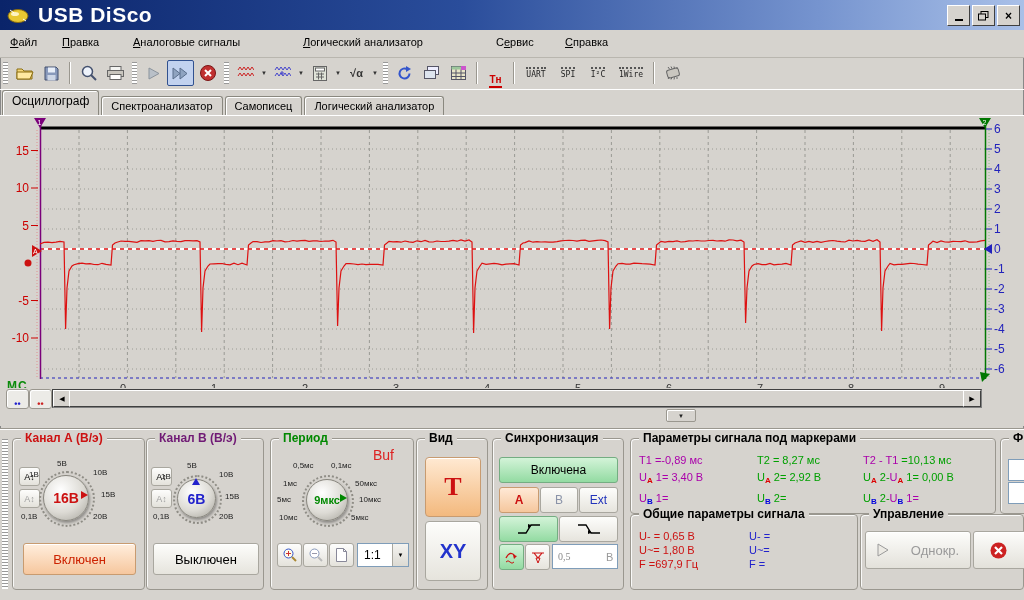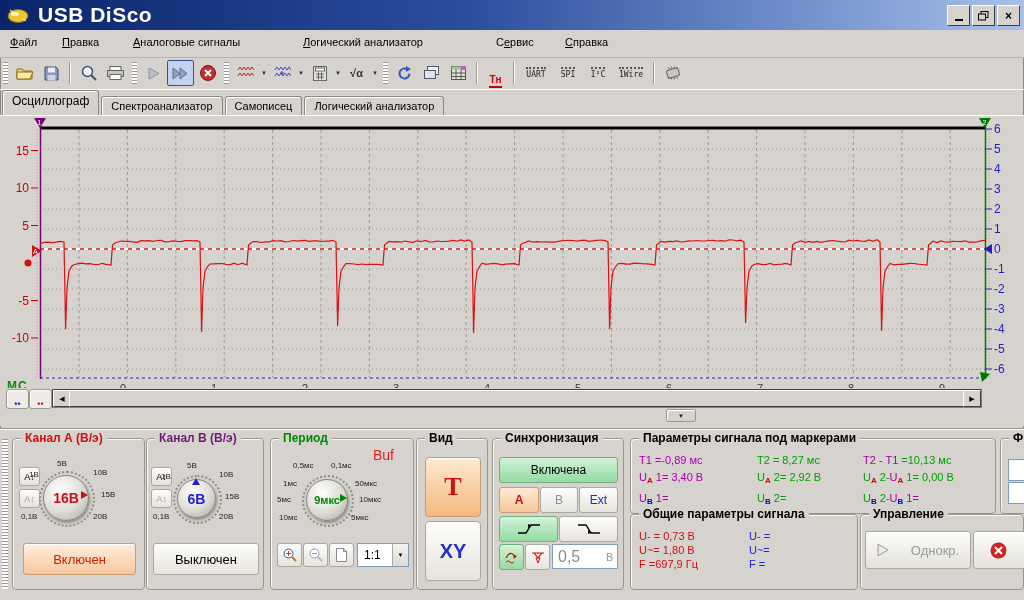--- a/index.html
+++ b/index.html
@@ -78,22 +78,22 @@
   .ratio .dd{width:15px;height:100%;background:linear-gradient(#f4f3f0,#dcdad3);border-left:1px solid #a9a79f;
     display:flex;align-items:center;justify-content:center;font-size:6px;}
   .bigbtn{position:absolute;width:54px;border-radius:4px;display:flex;align-items:center;justify-content:center;
     background:linear-gradient(#fdfdfb,#e6e4dd);border:1px solid #a9a79f;box-shadow:inset 0 1px 0 #fff;}
   .bigbtn.on{background:linear-gradient(#ffe9d2,#f3b97e);border-color:#c89b70;}
   .sybtn{position:absolute;border-radius:3px;background:linear-gradient(#fdfdfb,#e6e4dd);border:1px solid #a9a79f;
     display:flex;align-items:center;justify-content:center;font-size:12px;}
   .sybtn.green{background:linear-gradient(#d3f3d8,#93dba2);border-color:#74ad82;}
   .sybtn.orange{background:linear-gradient(#ffe9d6,#f5c79d);border-color:#c89b70;color:#cc1111;font-weight:bold;}
   .lvlbox{position:absolute;height:23px;background:#fff;border:1px solid #7f9db9;display:flex;align-items:center;}
-  .lvlbox input{border:none;outline:none;width:38px;font-size:16px;color:#8a8a8a;padding-left:5px;background:transparent;
-    font-family:Liberation Sans, sans-serif;}
+  .lvlbox input{border:none;outline:none;width:38px;font-size:10px;color:#8a8a8a;padding-left:5px;background:transparent;
+    font-family:Liberation Serif, serif;}
   .lvlbox .unit{color:#9a9a9a;font-size:11px;margin-left:8px;}
   .mp-rows{position:absolute;left:8px;top:14px;display:grid;grid-template-columns:118px 106px auto;row-gap:3px;font-size:11px;line-height:14px;white-space:nowrap;}
   .seg.p{color:#aa00aa}.seg.g{color:#00a000}.seg.r{color:#dd0000}.seg.b{color:#0000dd}
   .seg.sub{font-size:8px;vertical-align:-2px;font-weight:bold;}
   .cpcol{position:absolute;top:14px;font-size:11px;line-height:14px;white-space:nowrap;}
   .cpcol.red{color:#cc1111}.cpcol.blue{color:#2222cc}
   .ctlbtn{position:absolute;height:36px;border-radius:3px;background:linear-gradient(#fdfdfb,#e3e1da);border:1px solid #a9a79f;
     box-shadow:inset 0 1px 0 #fff;display:flex;align-items:center;justify-content:center;gap:22px;font-size:13px;}
   .ctlbtn.dis{color:#9a9a9a;}
   .fbox{position:absolute;width:17px;height:20px;background:#fff;border:1px solid #7f9db9;}
@@ -511,21 +511,21 @@
           <div><span class="seg g">U</span><span class="seg r sub">A</span><span class="seg g"> 2-</span><span class="seg p">U</span><span class="seg r sub">A</span><span class="seg g"> 1= 0,00 В</span></div>
           <div><span class="seg p">U</span><span class="seg b sub">B</span><span class="seg p"> 1=</span></div>
           <div><span class="seg g">U</span><span class="seg b sub">B</span><span class="seg g"> 2=</span></div>
           <div><span class="seg g">U</span><span class="seg b sub">B</span><span class="seg g"> 2-</span><span class="seg p">U</span><span class="seg b sub">B</span><span class="seg p"> 1=</span></div>
         </div>
     </div>
 
     <div class="grp" style="left:630px;top:85px;width:226px;height:74px">
       <span class="gtitle">Общие параметры сигнала</span>
       <div class="cpcol red" id="cp-left" style="left:8px">
-          <div>U- = 0,73 В</div>
+          <div>U- = 0,65 В</div>
           <div>U~= 1,80 В</div>
           <div>F =697,9 Гц</div>
         </div>
       <div class="cpcol blue" id="cp-right" style="left:118px">
           <div>U- =</div>
           <div>U~=</div>
           <div>F =</div>
         </div>
     </div>
 

